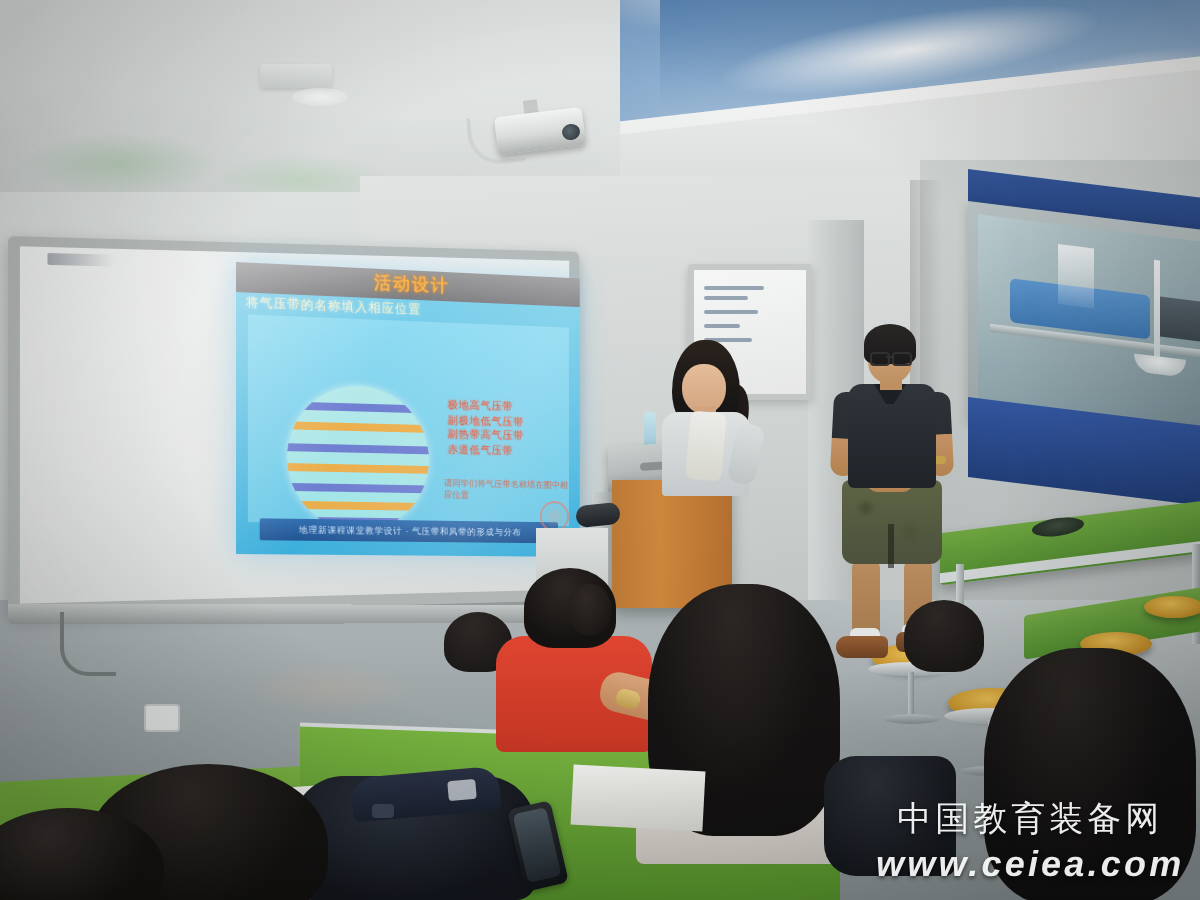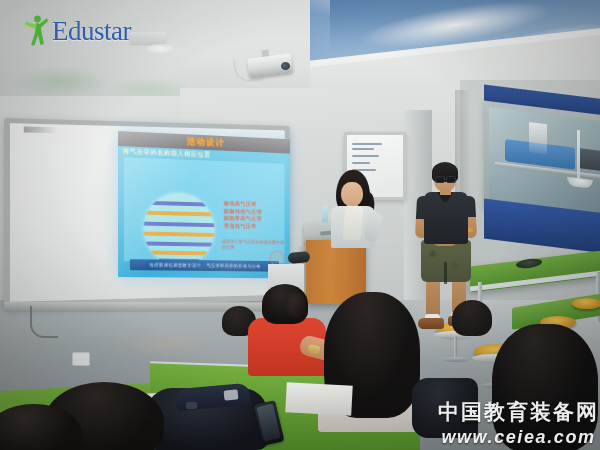--- a/index.html
+++ b/index.html
@@ -744,23 +744,23 @@
     text-shadow: 0 1px 1px rgba(255,255,255,.55);
   }
   #ceiea-watermark {
     left: 438px; top: 398px;
     text-align: center;
     color: rgba(255,255,255,.92);
     text-shadow: 0 1px 2px rgba(0,0,0,.6);
   }
   #ceiea-cn {
     font-family: "Liberation Serif", serif;
-    font-size: 21px;
+    font-size: 17px;
     letter-spacing: 2px;
-    font-weight: bold;
+    font-weight: normal;
   }
   #ceiea-url {
     font-family: "Liberation Sans", sans-serif;
     font-size: 18px;
     font-weight: bold;
     font-style: italic;
     letter-spacing: 1.6px;
     margin-top: 1px;
   }
 </style>
@@ -950,30 +950,19 @@
   <div class="abs" id="phone"></div>
   <div class="abs" id="phone-screen"></div>
   <div class="abs" id="bag-right"></div>
 
   <div class="abs head" id="s2-head"></div>
   <div class="abs head" id="s1-head"></div>
 
   <div class="abs" id="warm-tint"></div>
   <div class="abs" id="vignette"></div>
 
-  <div class="abs" id="logo-watermark">
-    <div id="logo-mark">
-      <svg viewBox="0 0 26 34" width="26" height="34" aria-hidden="true">
-        <circle cx="15.5" cy="5" r="3.4" fill="#4caf36"></circle>
-        <path d="M14 9 L13 19 L9 31 L12.5 31.5 L16 21 L18.5 31 L22 30 L19.5 18 L18.5 10 Z" fill="#4caf36"></path>
-        <path d="M14.5 11 L4 7.5 L2.5 10.5 L14 15 Z" fill="#7ac943"></path>
-        <path d="M17 10.5 L25 4 L26 7 L18.5 14 Z" fill="#4caf36"></path>
-      </svg>
-    </div>
-    <div id="logo-text">Edustar</div>
-  </div>
 
   <div class="abs" id="ceiea-watermark">
     <div id="ceiea-cn">中国教育装备网</div>
     <div id="ceiea-url">www.ceiea.com</div>
   </div>
 
 </div>
 
 </body></html>

